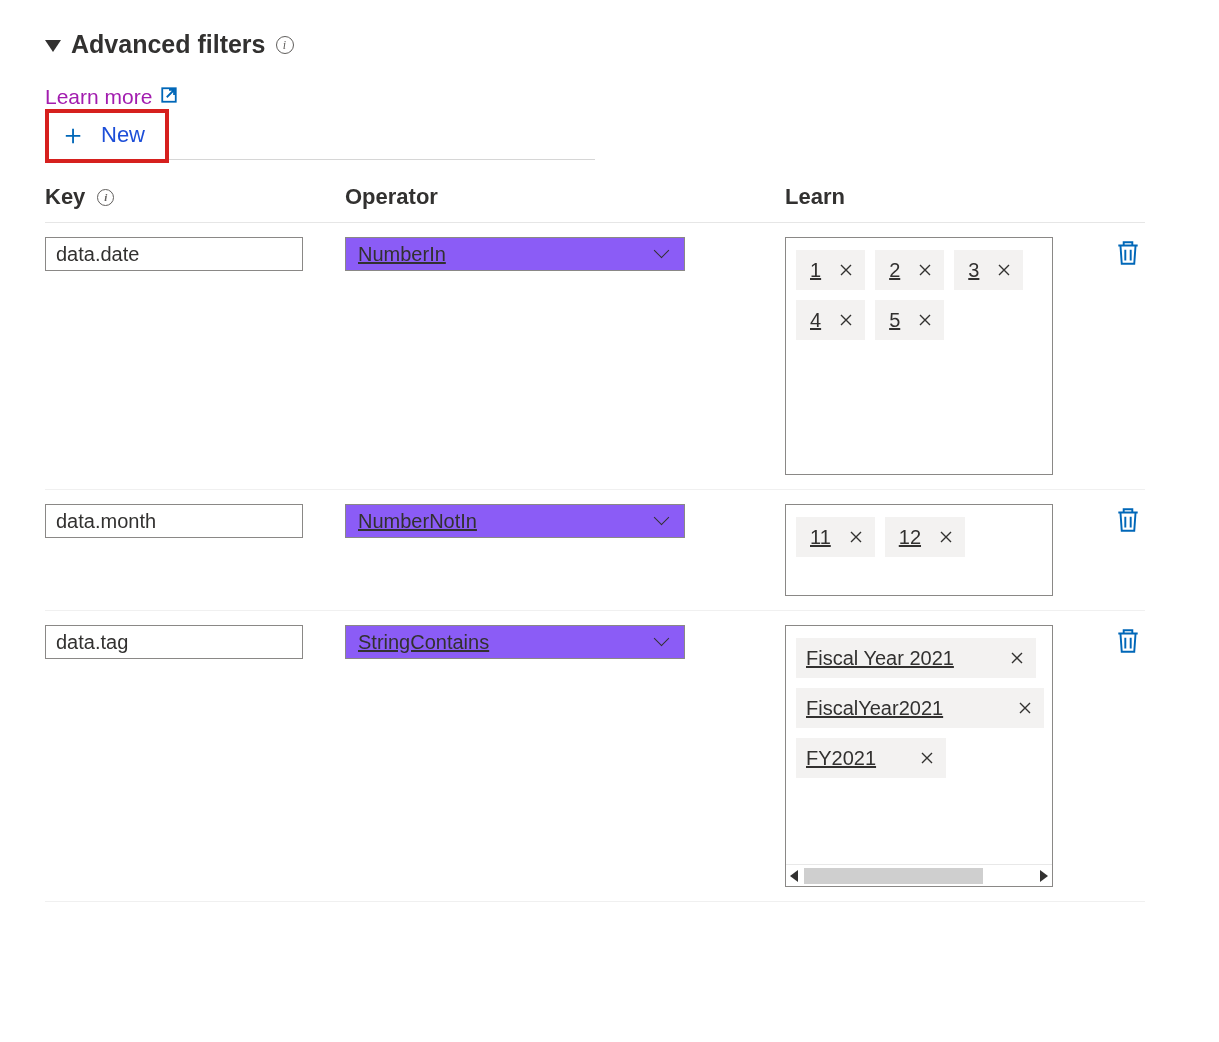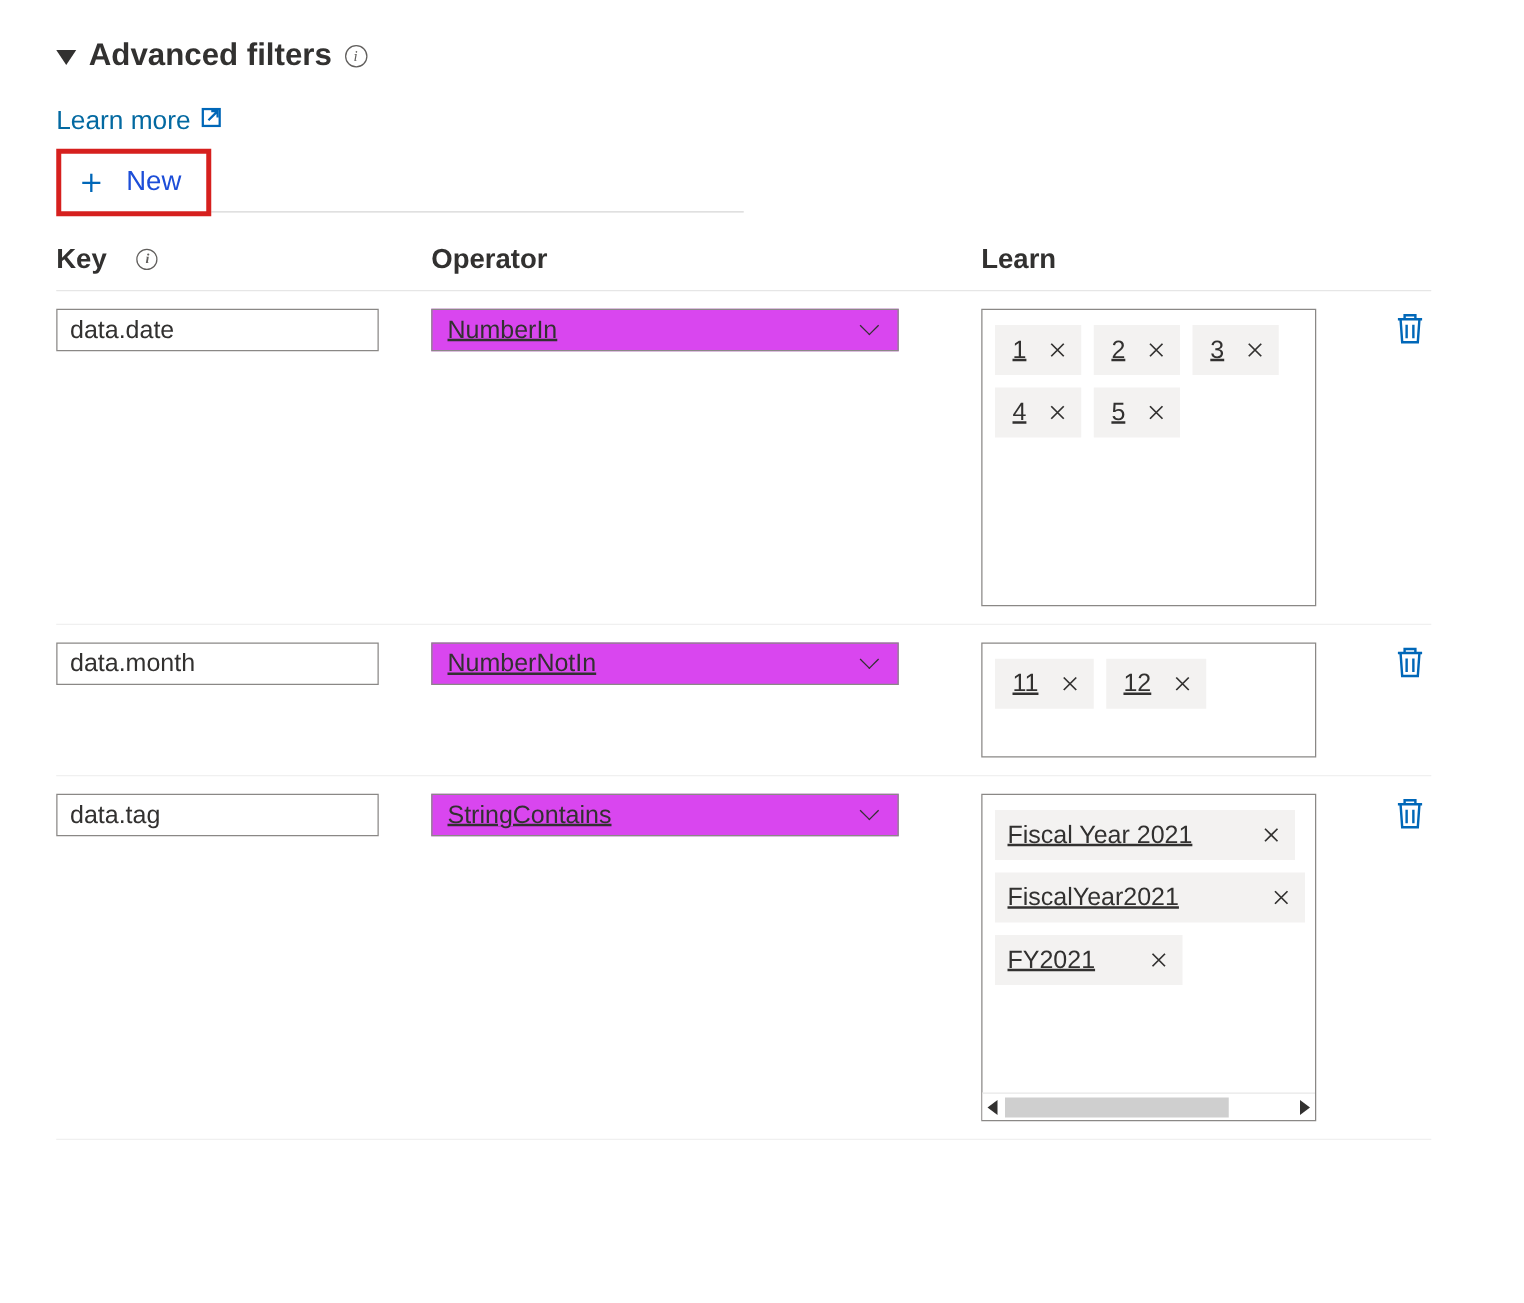--- a/index.html
+++ b/index.html
@@ -37,24 +37,23 @@
       font-size: 12px;
       font-style: italic;
       font-family: Georgia, serif;
       color: #605e5c;
       line-height: 1;
     }
     .learn-more {
       display: inline-flex;
       align-items: center;
       gap: 8px;
-      color: #0369a1;
+      color: #a21caf;
       font-size: 21px;
       text-decoration: none;
-      margin-bottom: 10px;
       cursor: pointer;
     }
     .external-icon svg { width: 18px; height: 18px; }
     .new-button-wrap {
       display: inline-flex;
       align-items: center;
       gap: 14px;
       padding: 8px 20px 10px 10px;
       border: 4px solid #d6201e;
       cursor: pointer;
@@ -74,50 +73,50 @@
     }
     .table { width: 1100px; }
     .thead {
       display: grid;
       grid-template-columns: 300px 440px 320px 40px;
       gap: 0;
       padding-bottom: 12px;
       border-bottom: 1px solid #e6e6e6;
       align-items: center;
     }
-    .th { font-size: 22px; font-weight: 600; display: flex; align-items: center; gap: 24px; }
+    .th { font-size: 22px; font-weight: 600; display: flex; align-items: center; gap: 12px; }
     .th .info-icon { width: 17px; height: 17px; font-size: 11px; }
     .trow {
       display: grid;
       grid-template-columns: 300px 440px 320px 40px;
       padding: 14px 0;
       border-bottom: 1px solid #f0f0f0;
       align-items: flex-start;
       text-decoration: underline;
     }
     .key-input {
       width: 258px;
       height: 34px;
       border: 1px solid #8a8886;
       padding: 0 10px;
       font-size: 20px;
       font-family: inherit;
       color: #323130;
     }
     .operator-select {
       position: relative;
-      width: 374px;
+      width: 340px;
       height: 34px;
       border: 1px solid #8a8886;
       display: flex;
       align-items: center;
       padding: 0 12px;
       font-size: 20px;
       cursor: pointer;
-      background: #d946ef;
+      background: #8b5cf6;
     }
     .chevron-down {
       position: absolute;
       right: 14px;
       top: 50%;
       transform: translateY(-50%);
       width: 14px; height: 14px;
     }
     .chevron-down::before {
       content: "";

